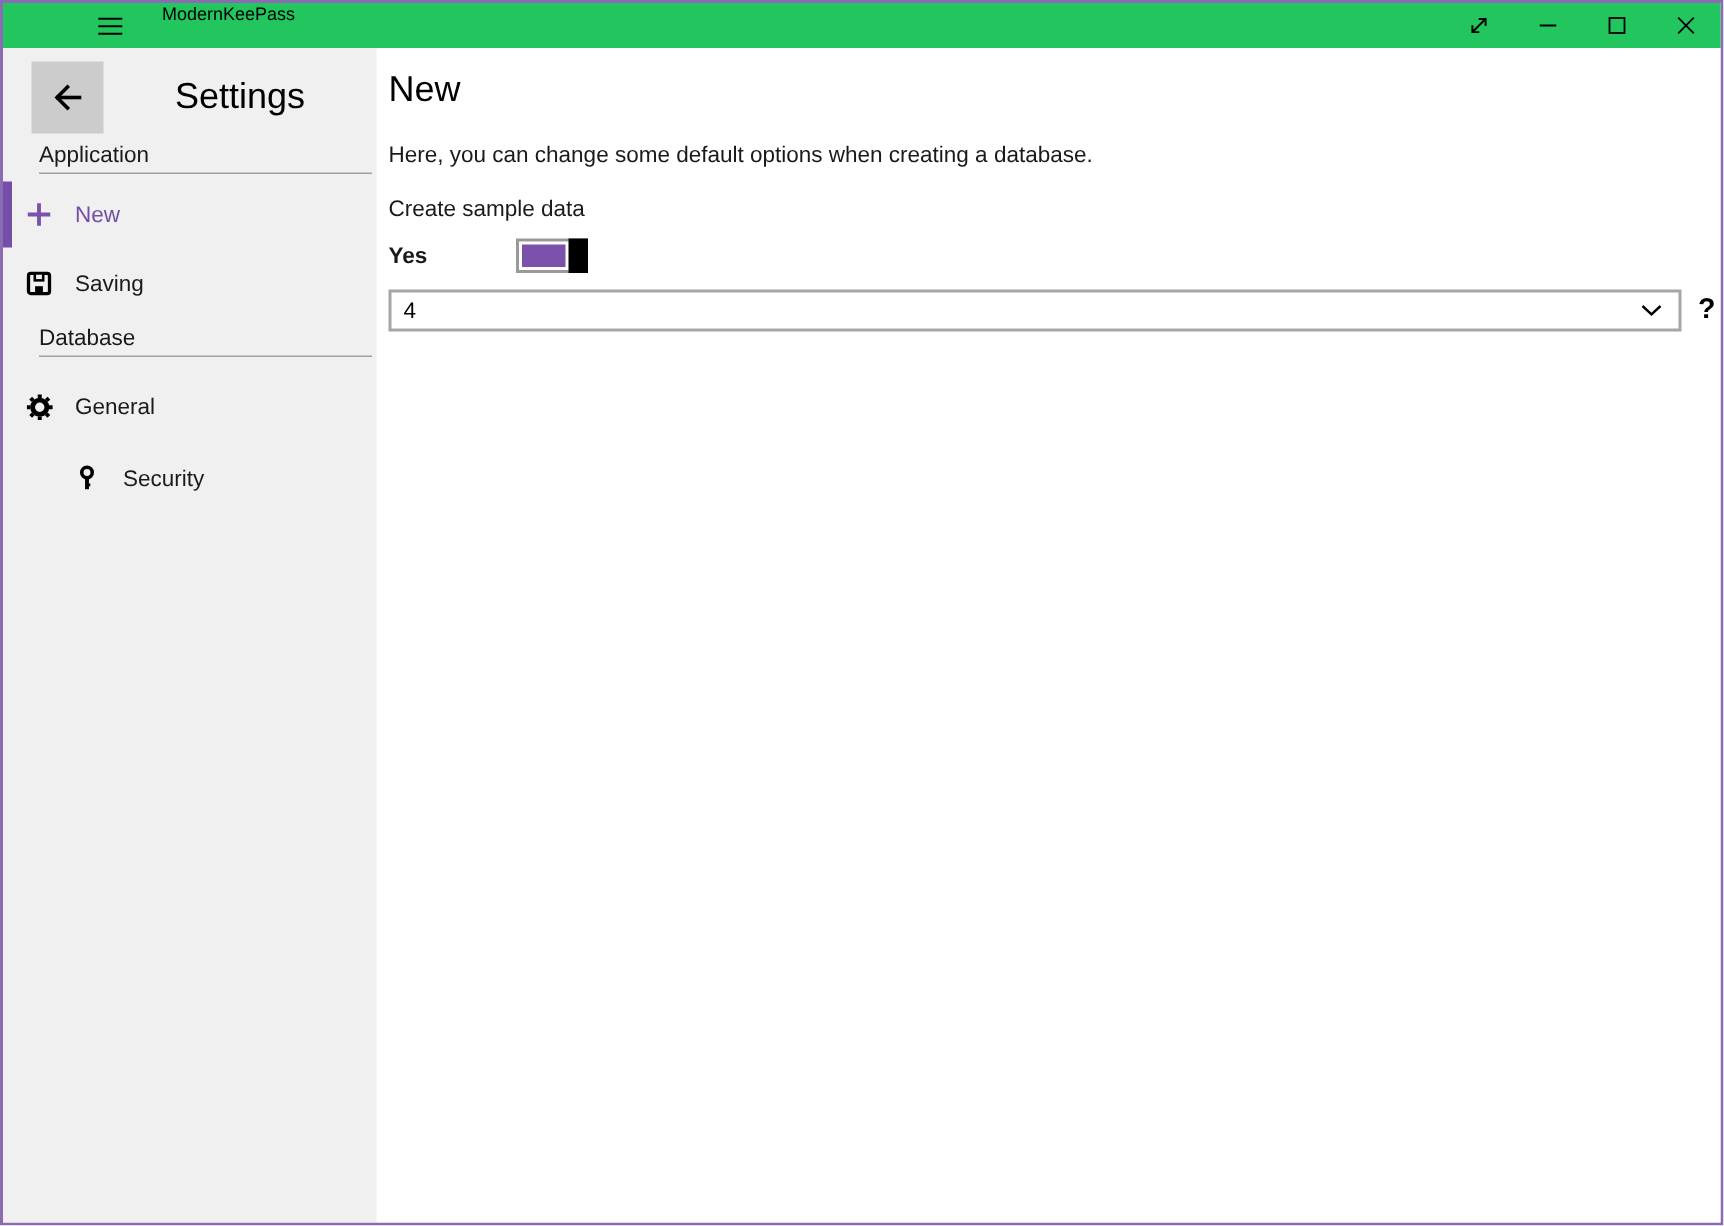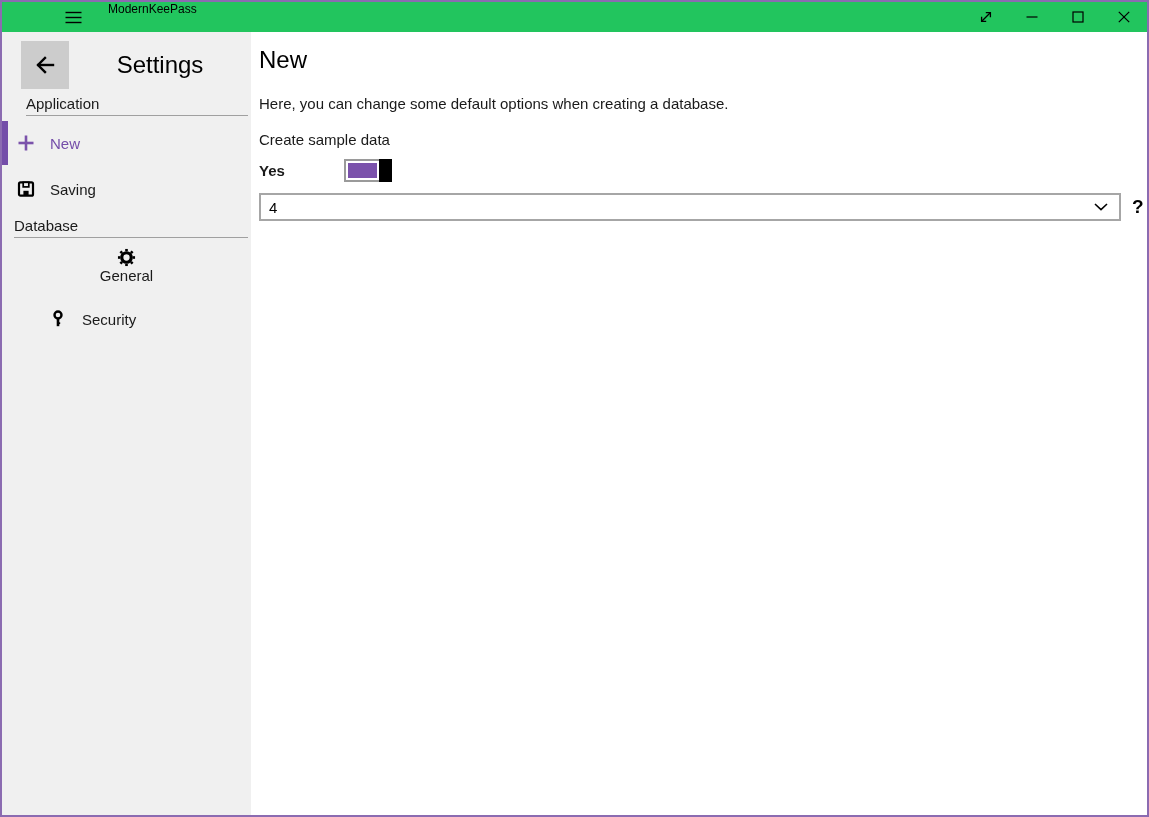--- a/index.html
+++ b/index.html
@@ -77,23 +77,23 @@
     width: 48px; flex: none;
     display: flex; align-items: center; justify-content: center;
   }
   .nav-item .nav-label { font-size: 15px; color: var(--text); }
   .nav-item.selected .nav-label { color: var(--accent); }
   .nav-item.selected::before {
     content: ""; position: absolute; left: 0; top: 1px; bottom: 1px;
     width: 6px; background: var(--accent);
   }
   .nav-item.first { margin-top: 4px; }
-  .nav-gap-1 { margin-top: 10px; flex-direction: column; }
+  .nav-gap-1 { margin-top: 10px; }
   .nav-gap-2 { margin-top: 2px; padding-left: 32px; }
-  .db-label { margin-top: 6px; margin-left: 12px; }
+  .db-label { margin-top: 6px; }
 
   
   .content {
     flex: 1; background: #fff;
     padding: 10px 0 0 8px;
   }
   .page-title {
     font-size: 24px; font-weight: 300;
     line-height: 32px; margin: 2px 0 0 0; color: #000;
   }

